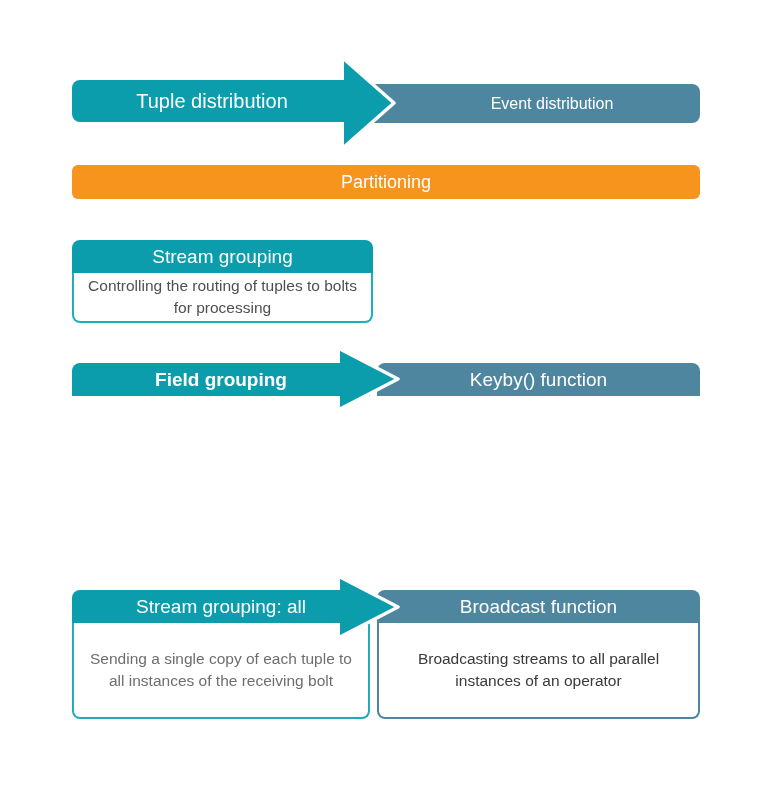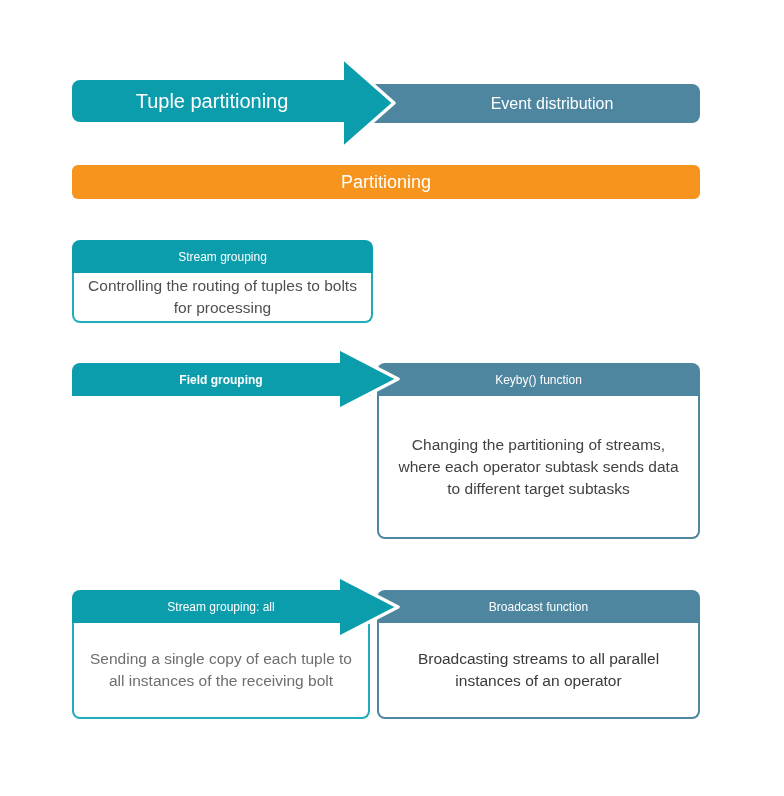--- a/index.html
+++ b/index.html
@@ -22,21 +22,21 @@
        border-radius:8px;font-size:16px;padding-left:52px;z-index:1;}
   .arrow-big{position:absolute;left:342px;top:57px;z-index:2;}
 
   
   .parallelism-bar{left:72px;top:165px;width:628px;height:34px;background:var(--accent_orange);
        border-radius:6px;font-size:18px;}
 
   
   .card{position:absolute;box-sizing:border-box;}
   .card-header{display:flex;align-items:center;justify-content:center;color:#ffffff;
-       font-size:12px;border-radius:8px 8px 0 0;height:33px;box-sizing:border-box;}
+       font-size:19px;border-radius:8px 8px 0 0;height:33px;box-sizing:border-box;}
   .card-header.teal{background:var(--accent_teal);}
   .card-header.blue{background:var(--accent_blue_gray);}
   .card-body{display:flex;align-items:center;justify-content:flex-end;text-align:center;
        background:#ffffff;border:2px solid var(--teal_border);border-top:none;
        border-radius:0 0 8px 8px;box-sizing:border-box;font-size:15.5px;line-height:1.42;
        padding:4px 12px;}
   .card-body.blue-border{border-color:var(--accent_blue_gray);}
 
   .single-card{left:72px;top:240px;width:301px;}
   .single-card .card-body{height:50px;color:#4F4F4F;}
@@ -55,21 +55,21 @@
   .arrow-small-2{position:absolute;left:338px;top:575px;z-index:2;}
 
   svg path{fill:var(--accent_teal);stroke:#ffffff;stroke-width:3.5;stroke-linejoin:round;stroke-linecap:round;}
 </style>
 </head>
 <body>
 
 <div class="canvas">
 
   <div class="bar storm-term-bar">
-    <span>Tuple partitioning</span>
+    <span>Tuple distribution</span>
   </div>
   <div class="bar flink-term-bar">
     <span>Event distribution</span>
   </div>
   <svg class="arrow-big" width="56" height="92" viewBox="0 0 56 92">
     <path d="M2 2 L52 46 L2 90"></path>
   </svg>
 
   <div class="bar parallelism-bar">
     <span>Partitioning</span>
@@ -86,23 +86,20 @@
 
   <div class="card pair-left-1">
     <div class="card-header teal">
       <span>Field grouping</span>
     </div>
   </div>
   <div class="card pair-right-1">
     <div class="card-header blue">
       <span>Keyby() function</span>
     </div>
-    <div class="card-body blue-border">
-      <span>Changing the partitioning of streams, where each operator subtask sends data to different target subtasks</span>
-    </div>
   </div>
   <svg class="arrow-small-1" width="64" height="64" viewBox="0 0 64 64">
     <path d="M2 2 L60 32 L2 62"></path>
   </svg>
 
   <div class="card pair-left-2">
     <div class="card-header teal">
       <span>Stream grouping: all</span>
     </div>
     <div class="card-body">

